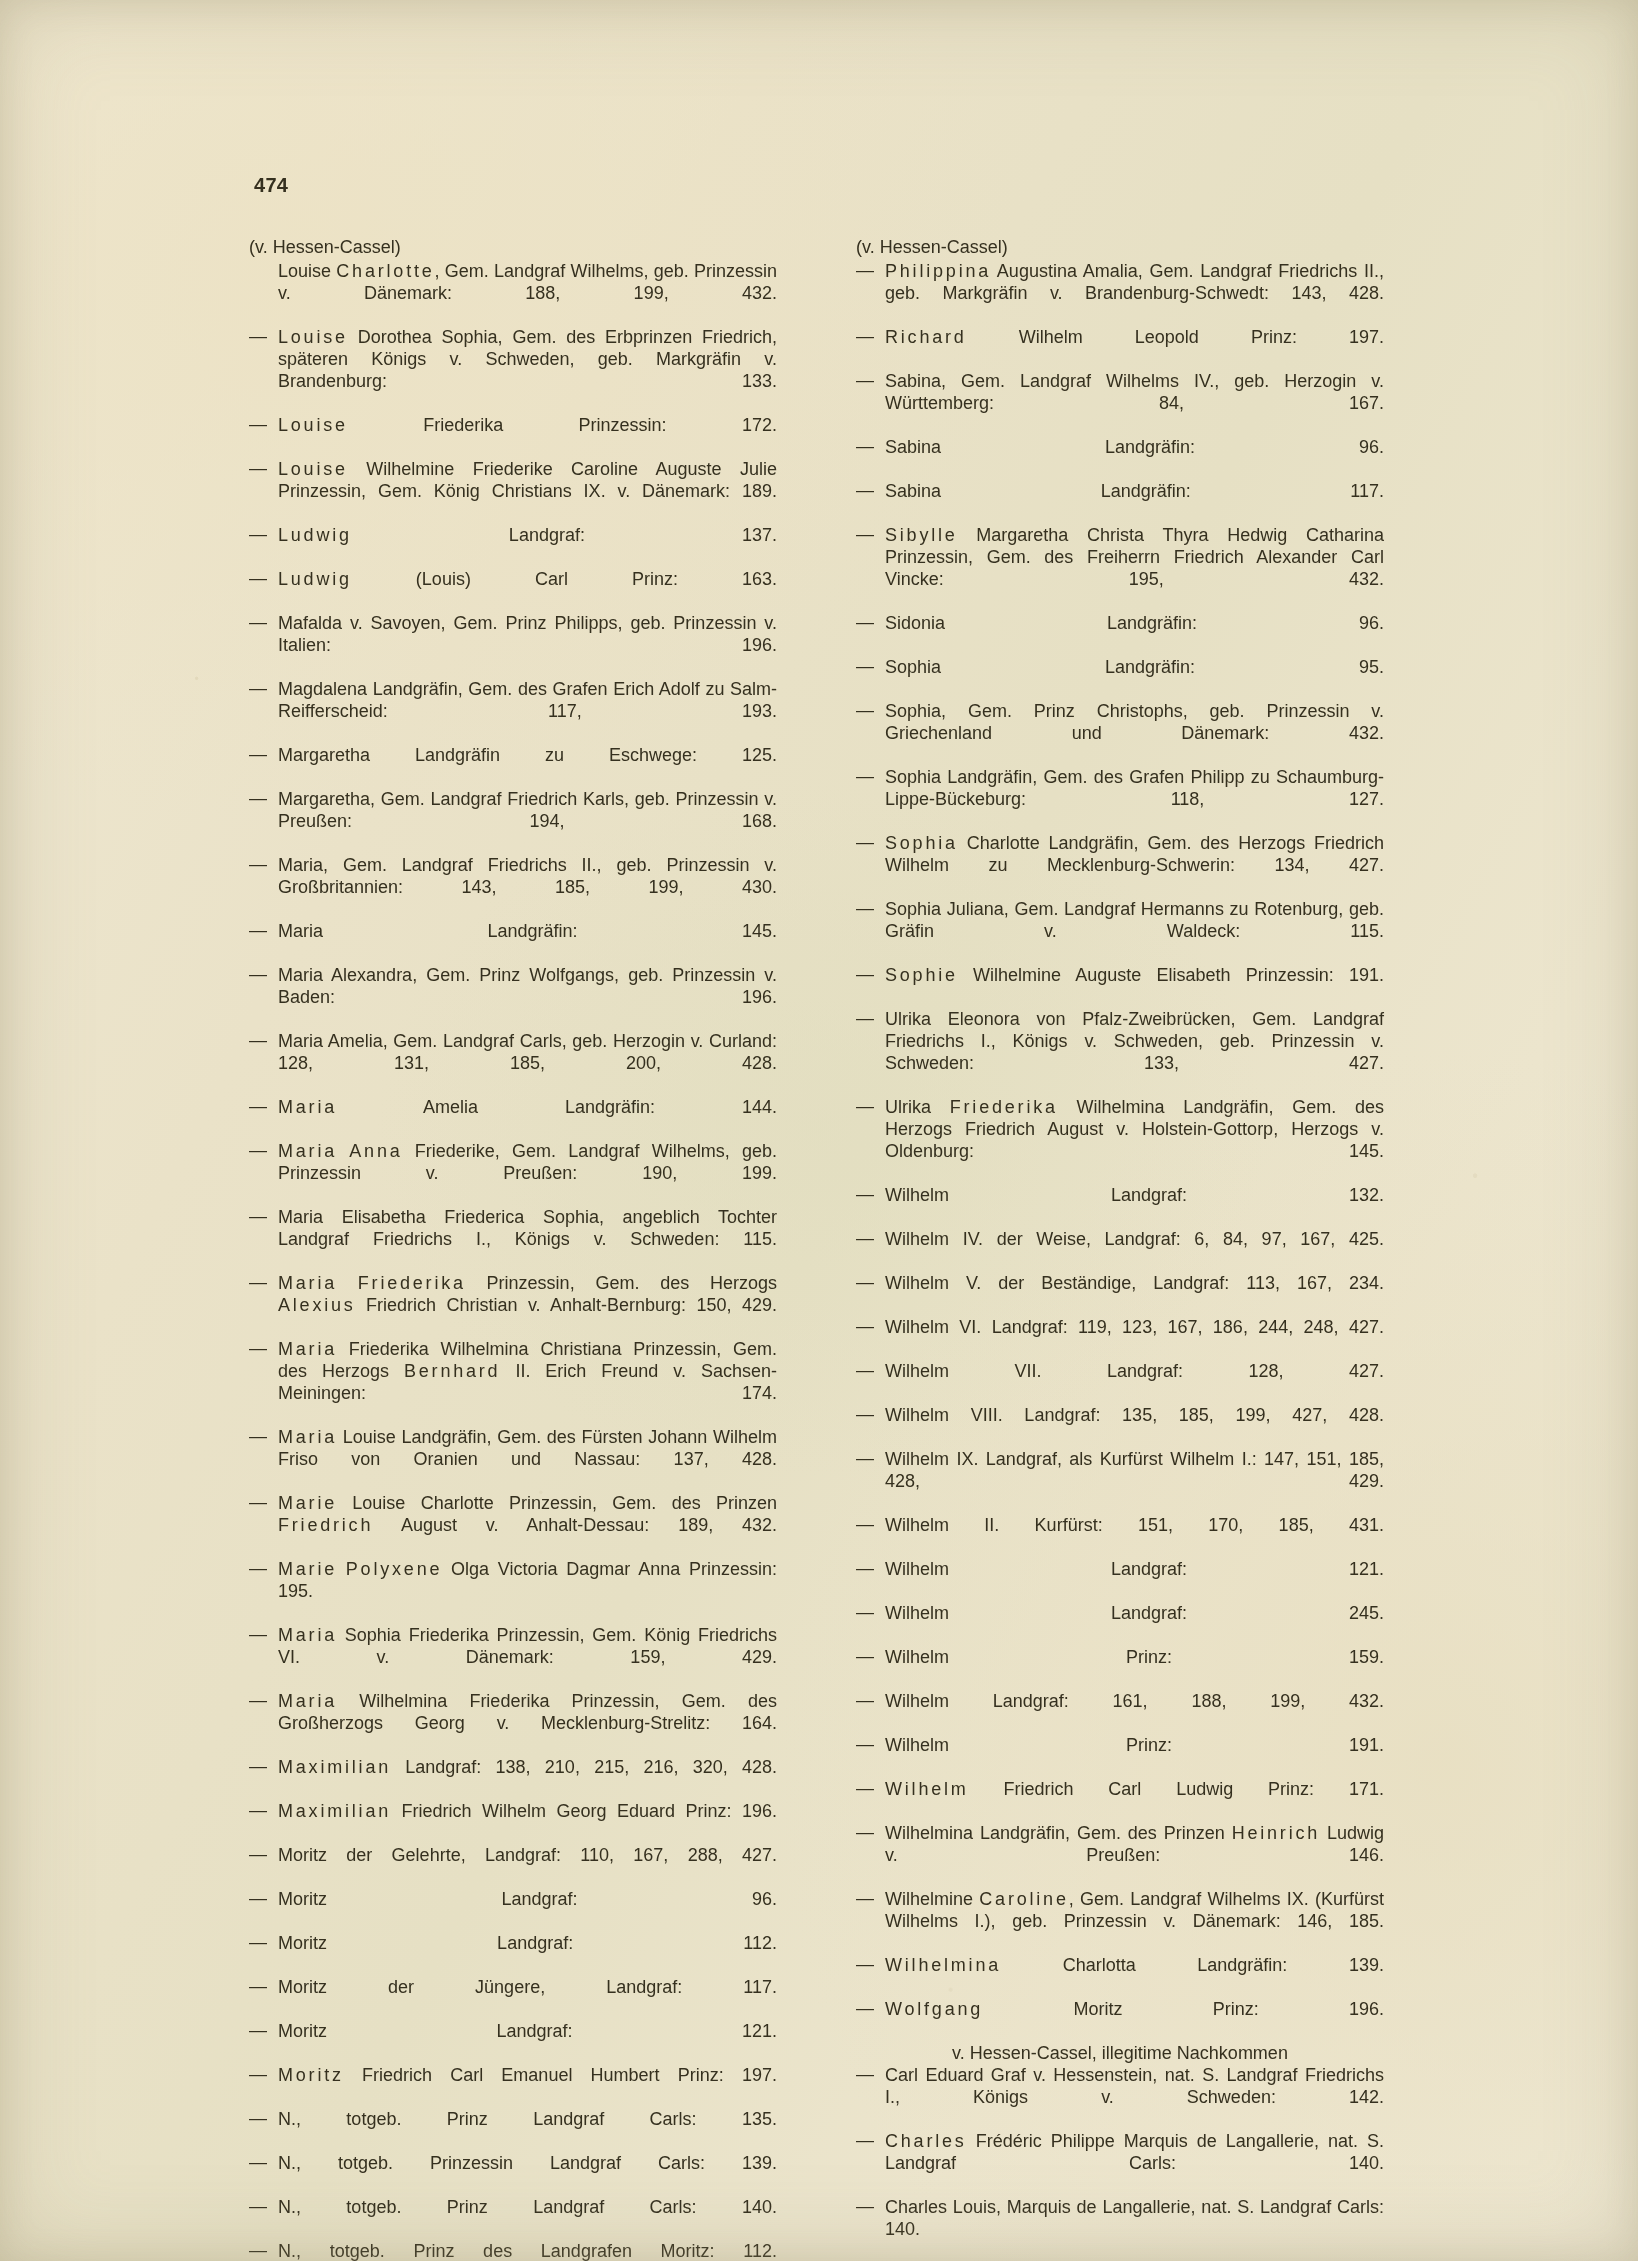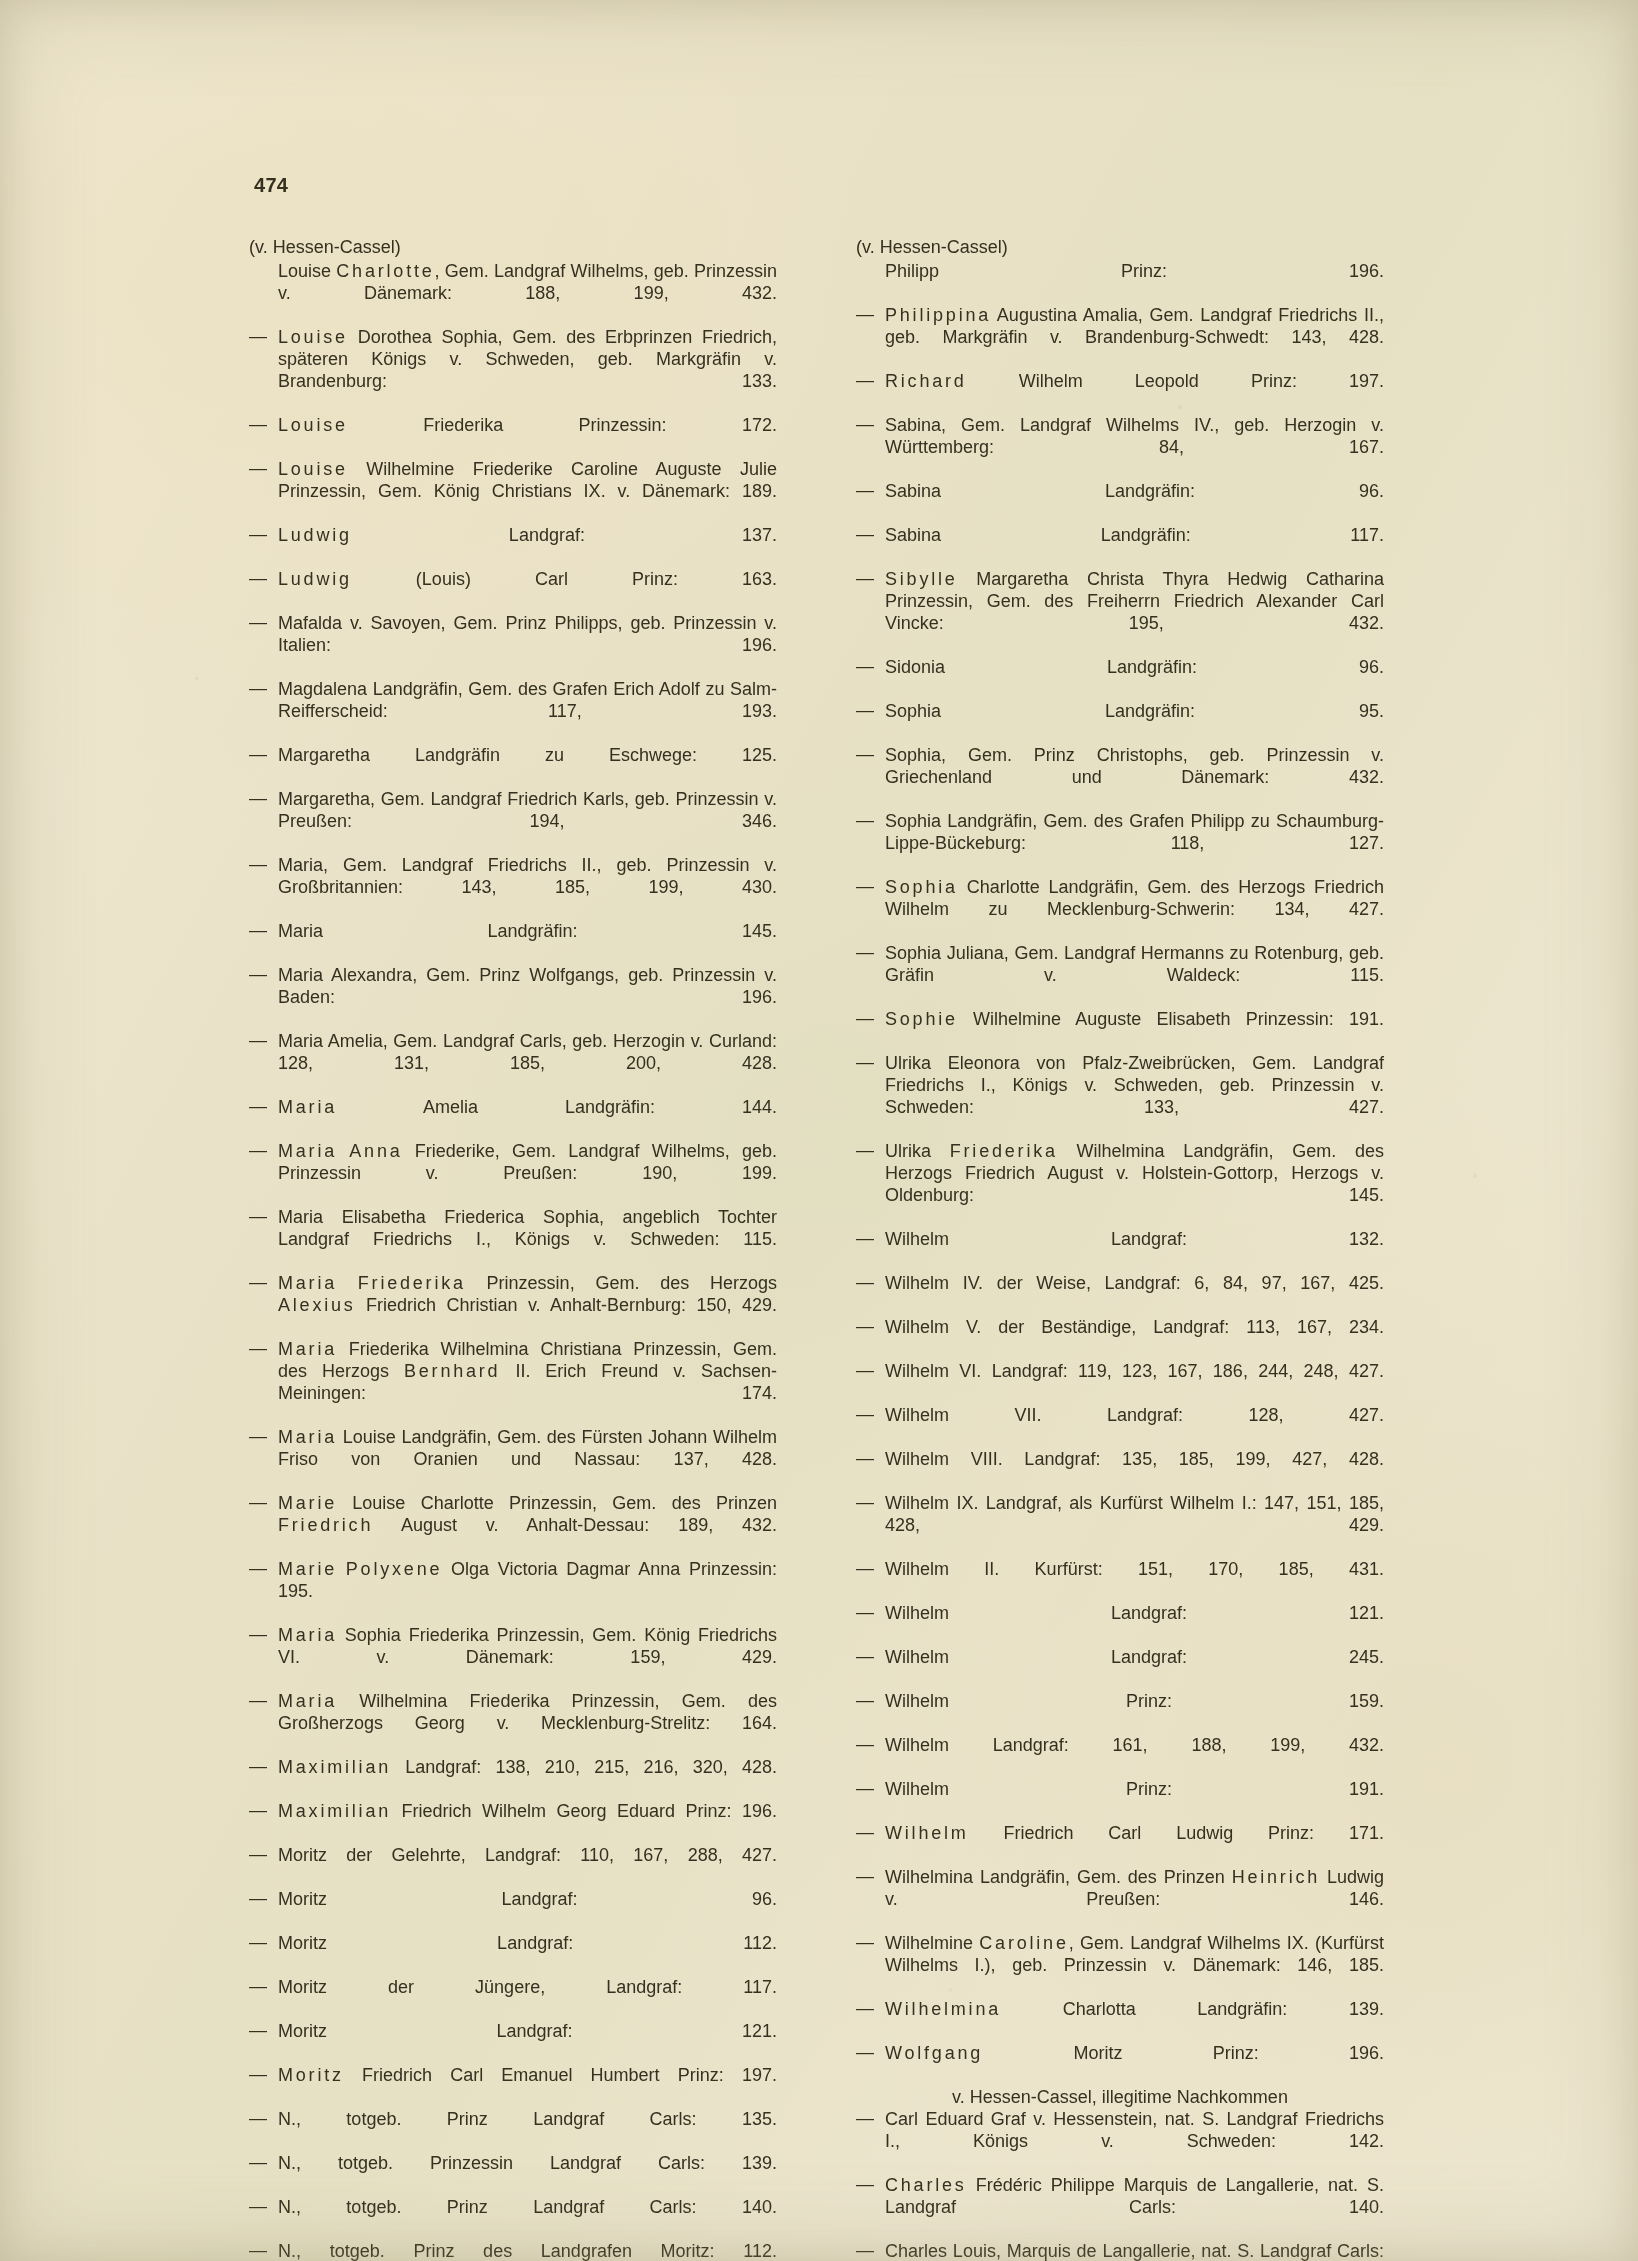--- a/index.html
+++ b/index.html
@@ -167,21 +167,21 @@
           <li class="entry">
             <span class="dash">—</span>
             <span class="txt">Magdalena Landgräfin, Gem. des Grafen Erich Adolf zu Salm-Reifferscheid: 117, 193.</span>
           </li>
           <li class="entry">
             <span class="dash">—</span>
             <span class="txt">Margaretha Landgräfin zu Eschwege: 125.</span>
           </li>
           <li class="entry">
             <span class="dash">—</span>
-            <span class="txt">Margaretha, Gem. Landgraf Friedrich Karls, geb. Prinzessin v. Preußen: 194, 346.</span>
+            <span class="txt">Margaretha, Gem. Landgraf Friedrich Karls, geb. Prinzessin v. Preußen: 194, 168.</span>
           </li>
           <li class="entry">
             <span class="dash">—</span>
             <span class="txt">Maria, Gem. Landgraf Friedrichs II., geb. Prinzessin v. Großbritannien: 143, 185, 199, 430.</span>
           </li>
           <li class="entry">
             <span class="dash">—</span>
             <span class="txt">Maria Landgräfin: 145.</span>
           </li>
           <li class="entry">
@@ -287,23 +287,20 @@
           <li class="entry">
             <span class="dash">—</span>
             <span class="txt">N. N., 3 totgeb. Prinzen Landgraf Wilhelms V.: 125.</span>
           </li>
         </ul>
     </div>
 
     <div class="col">
       <p class="running-head">(v. Hessen-Cassel)</p>
       <ul class="entries" id="right-list">
-          <li class="entry nodash">
-            <span class="txt">Philipp Prinz: 196.</span>
-          </li>
           <li class="entry">
             <span class="dash">—</span>
             <span class="txt"><span class="sp">Philippina</span> Augustina Amalia, Gem. Landgraf Friedrichs II., geb. Markgräfin v. Brandenburg-Schwedt: 143, 428.</span>
           </li>
           <li class="entry">
             <span class="dash">—</span>
             <span class="txt"><span class="sp">Richard</span> Wilhelm Leopold Prinz: 197.</span>
           </li>
           <li class="entry">
             <span class="dash">—</span>

